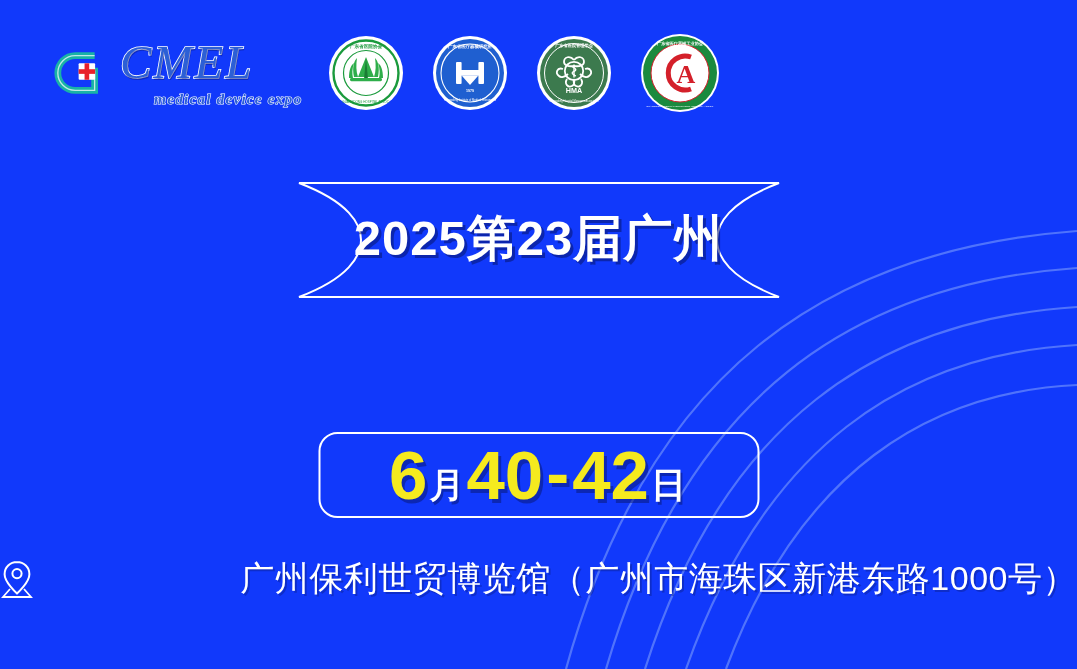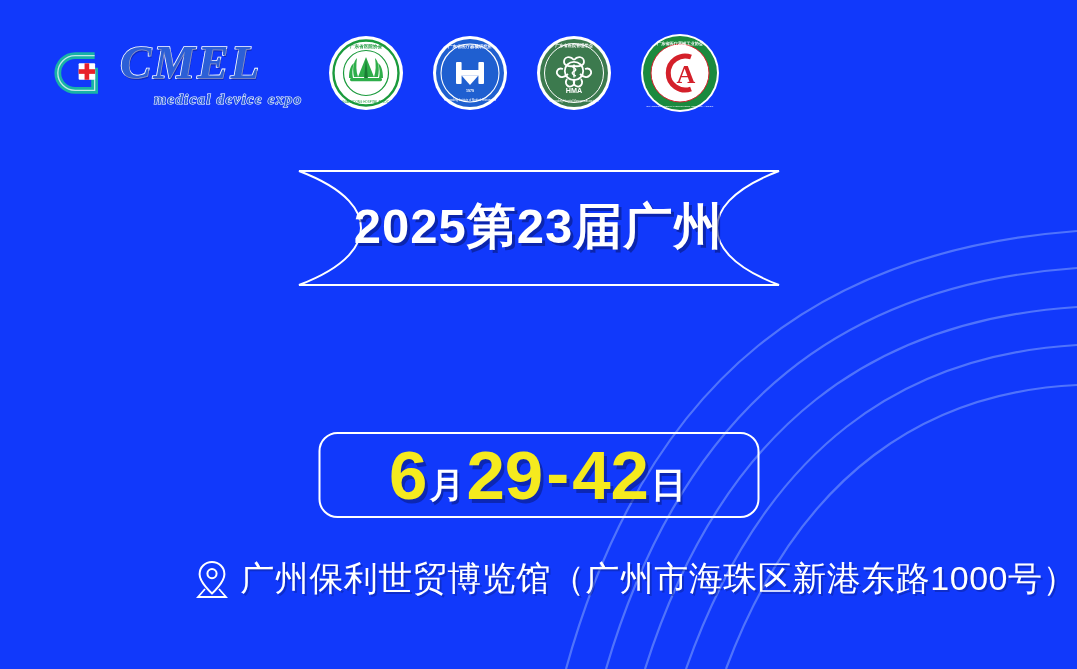--- a/index.html
+++ b/index.html
@@ -46,21 +46,21 @@
     flex:0 0 auto;
   }
   .cmel-words{
     display:flex;
     flex-direction:column;
     justify-content:center;
     line-height:1;
   }
   .cmel-name{
     font-family:"Liberation Serif","DejaVu Serif",serif;
-    font-weight:bold;
+    font-weight:normal;
     font-style:italic;
     font-size:47px;
     letter-spacing:2px;
     color:#2c5fd6;
     -webkit-text-stroke:1.6px #ffffff;
     paint-order:stroke fill;
     text-shadow:1px 2px 0 rgba(10,25,120,.45);
   }
   .cmel-tag{
     font-family:"Liberation Serif","DejaVu Serif",serif;
@@ -82,21 +82,21 @@
     gap:28px;
   }
   .badge{ width:76px;height:76px; display:block; flex:0 0 auto;}
   .badge.b5{ width:80px;height:80px;}
 
   
   .ribbon{
     position:absolute;
     left:50%;
     transform:translateX(-50%);
-    top:168px;
+    top:180px;
     width:484px;
     height:120px;
   }
   .ribbon-text{
     position:absolute;
     inset:0;
     display:flex;
     align-items:center;
     justify-content:center;
     color:#ffffff;
@@ -166,21 +166,21 @@
     top:-2px;
   }
 
   
   .venue{
     position:absolute;
     left:0;right:0;
     top:556px;
     display:flex;
     align-items:center;
-    justify-content:flex-end;
+    justify-content:space-between;
     gap:11px;
     white-space:nowrap;
   }
   .pin-icon{width:34px;height:40px;flex:0 0 auto;display:block;}
   .venue-text{
     color:#ffffff;
     font-size:34px;
     font-weight:500;
     letter-spacing:.5px;
     text-shadow:2px 2px 0 rgba(8,22,110,.35);
@@ -311,21 +311,21 @@
                C 420 44 432 22 482 3
                Z" fill="#1139fb" stroke="#ffffff" stroke-width="2"></path>
     </svg>
     <div class="ribbon-text">2025第23届广州</div>
   </div>
 
 
   <div class="date-box">
     <span class="d-num">6</span>
     <span class="d-cn">月</span>
-    <span class="d-num">29</span>
+    <span class="d-num">40</span>
     <span class="d-dash">-</span>
     <span class="d-num">42</span>
     <span class="d-cn">日</span>
   </div>
 
   <div class="venue">
     <svg class="pin-icon" viewBox="0 0 34 40" aria-hidden="true">
       <path d="M17 3 C10 3 4.6 8.4 4.6 15.2 C4.6 23.4 17 34.5 17 34.5 S29.4 23.4 29.4 15.2 C29.4 8.4 24 3 17 3 Z" fill="none" stroke="#ffffff" stroke-width="2"></path>
       <circle cx="17" cy="14.6" r="4.6" fill="none" stroke="#ffffff" stroke-width="2"></circle>
       <path d="M10 30 L3 38 H31 L24 30" fill="none" stroke="#ffffff" stroke-width="1.8"></path>

